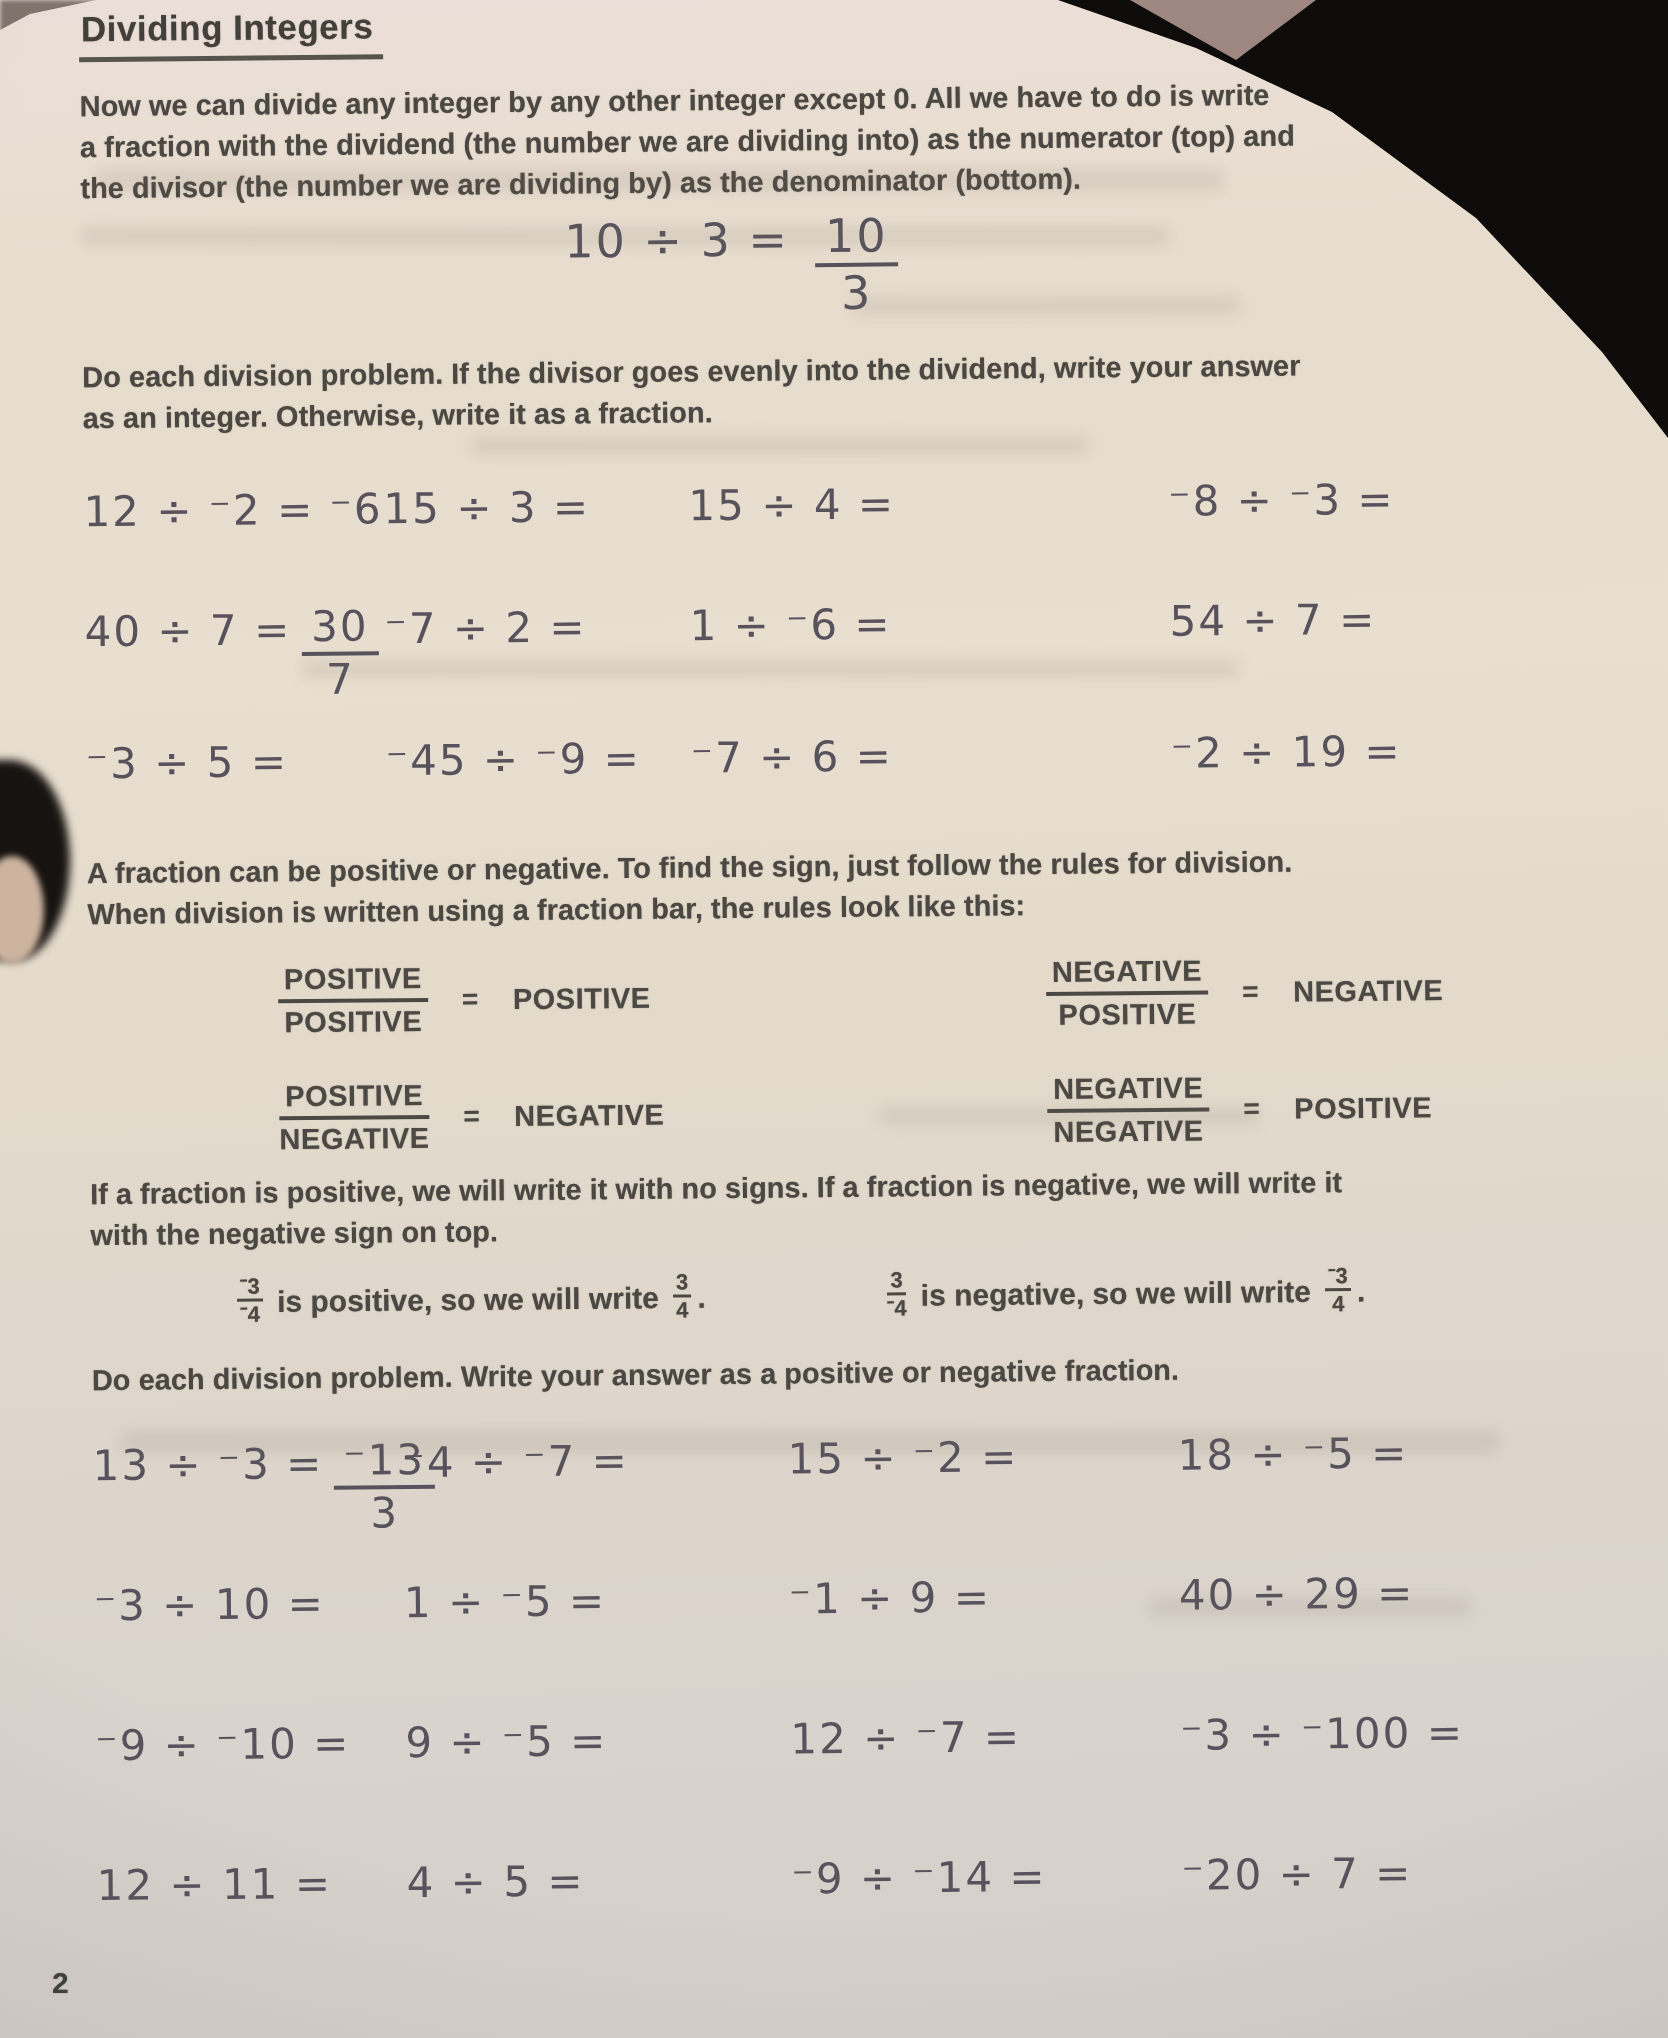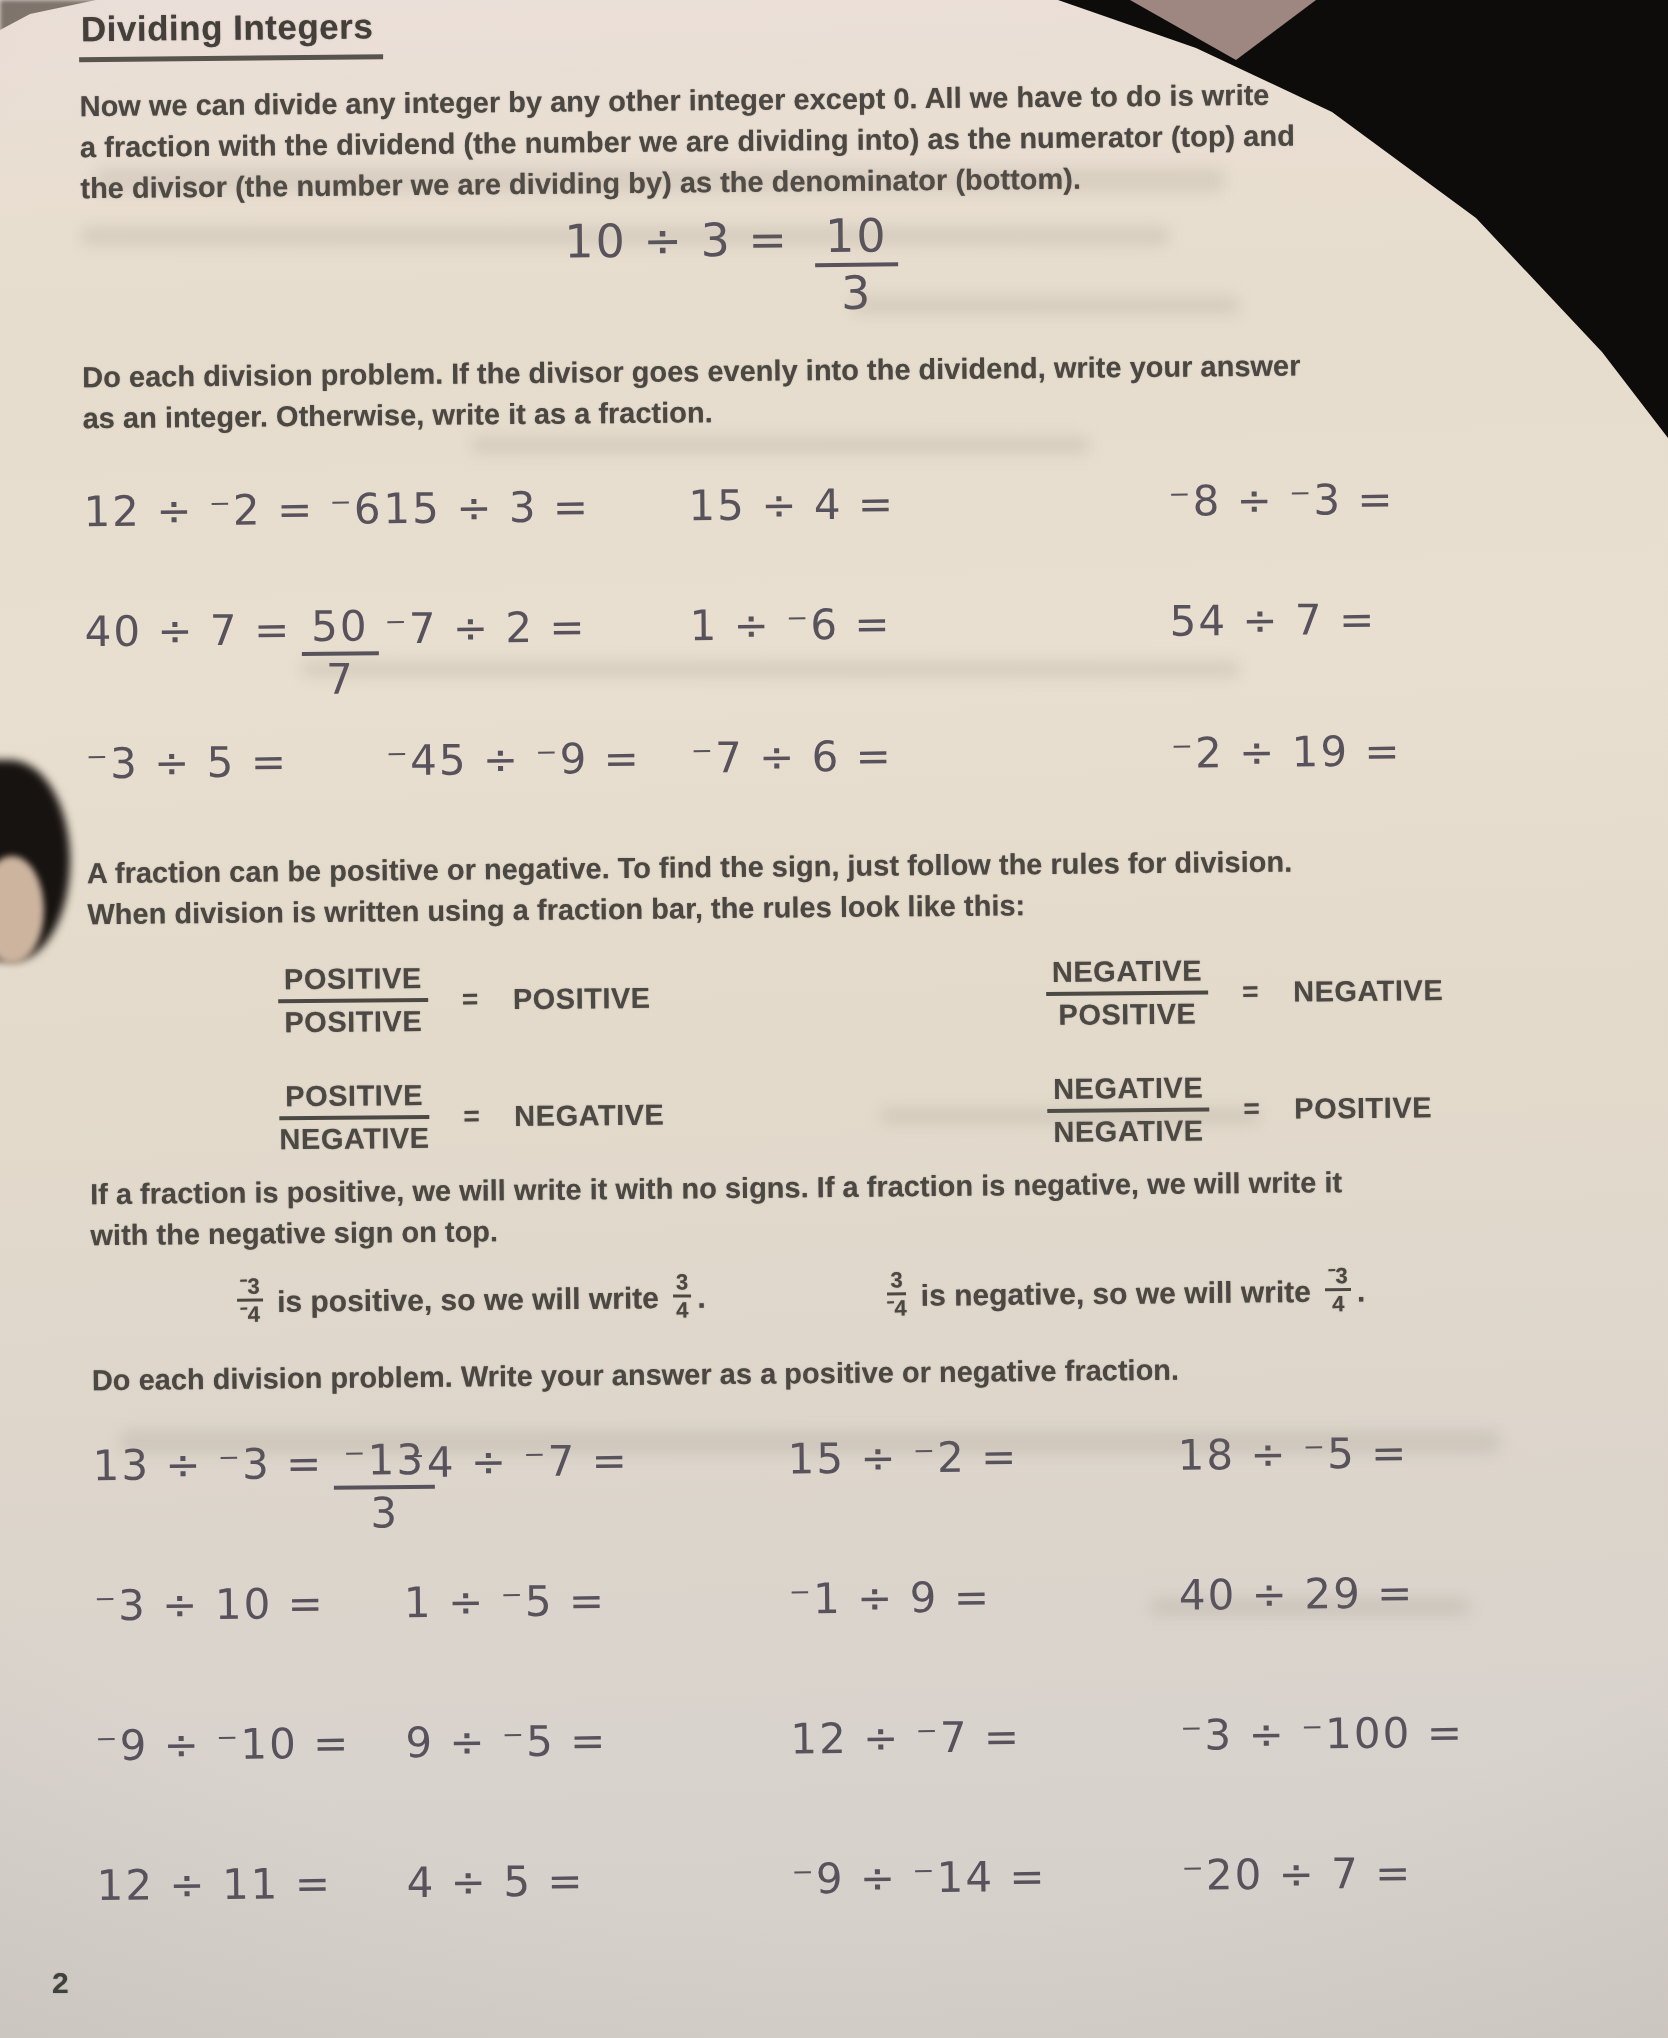--- a/index.html
+++ b/index.html
@@ -100,21 +100,21 @@
   </div>
 
   <div class="pset1">
       <div class="problem-row">
         <div class="pcell hw"><span class="expr">12 ÷ ⁻2 = ⁻6</span></div>
         <div class="pcell hw"><span class="expr">15 ÷ 3 =</span></div>
         <div class="pcell hw"><span class="expr">15 ÷ 4 =</span></div>
         <div class="pcell hw"><span class="expr">⁻8 ÷ ⁻3 =</span></div>
       </div>
       <div class="problem-row">
-        <div class="pcell hw"><span class="expr">40 ÷ 7 =</span><span class="hw-frac"><span class="fr-n">50</span><span class="fr-d">7</span></span></div>
+        <div class="pcell hw"><span class="expr">40 ÷ 7 =</span><span class="hw-frac"><span class="fr-n">30</span><span class="fr-d">7</span></span></div>
         <div class="pcell hw"><span class="expr">⁻7 ÷ 2 =</span></div>
         <div class="pcell hw"><span class="expr">1 ÷ ⁻6 =</span></div>
         <div class="pcell hw"><span class="expr">54 ÷ 7 =</span></div>
       </div>
       <div class="problem-row">
         <div class="pcell hw"><span class="expr">⁻3 ÷ 5 =</span></div>
         <div class="pcell hw"><span class="expr">⁻45 ÷ ⁻9 =</span></div>
         <div class="pcell hw"><span class="expr">⁻7 ÷ 6 =</span></div>
         <div class="pcell hw"><span class="expr">⁻2 ÷ 19 =</span></div>
       </div>

